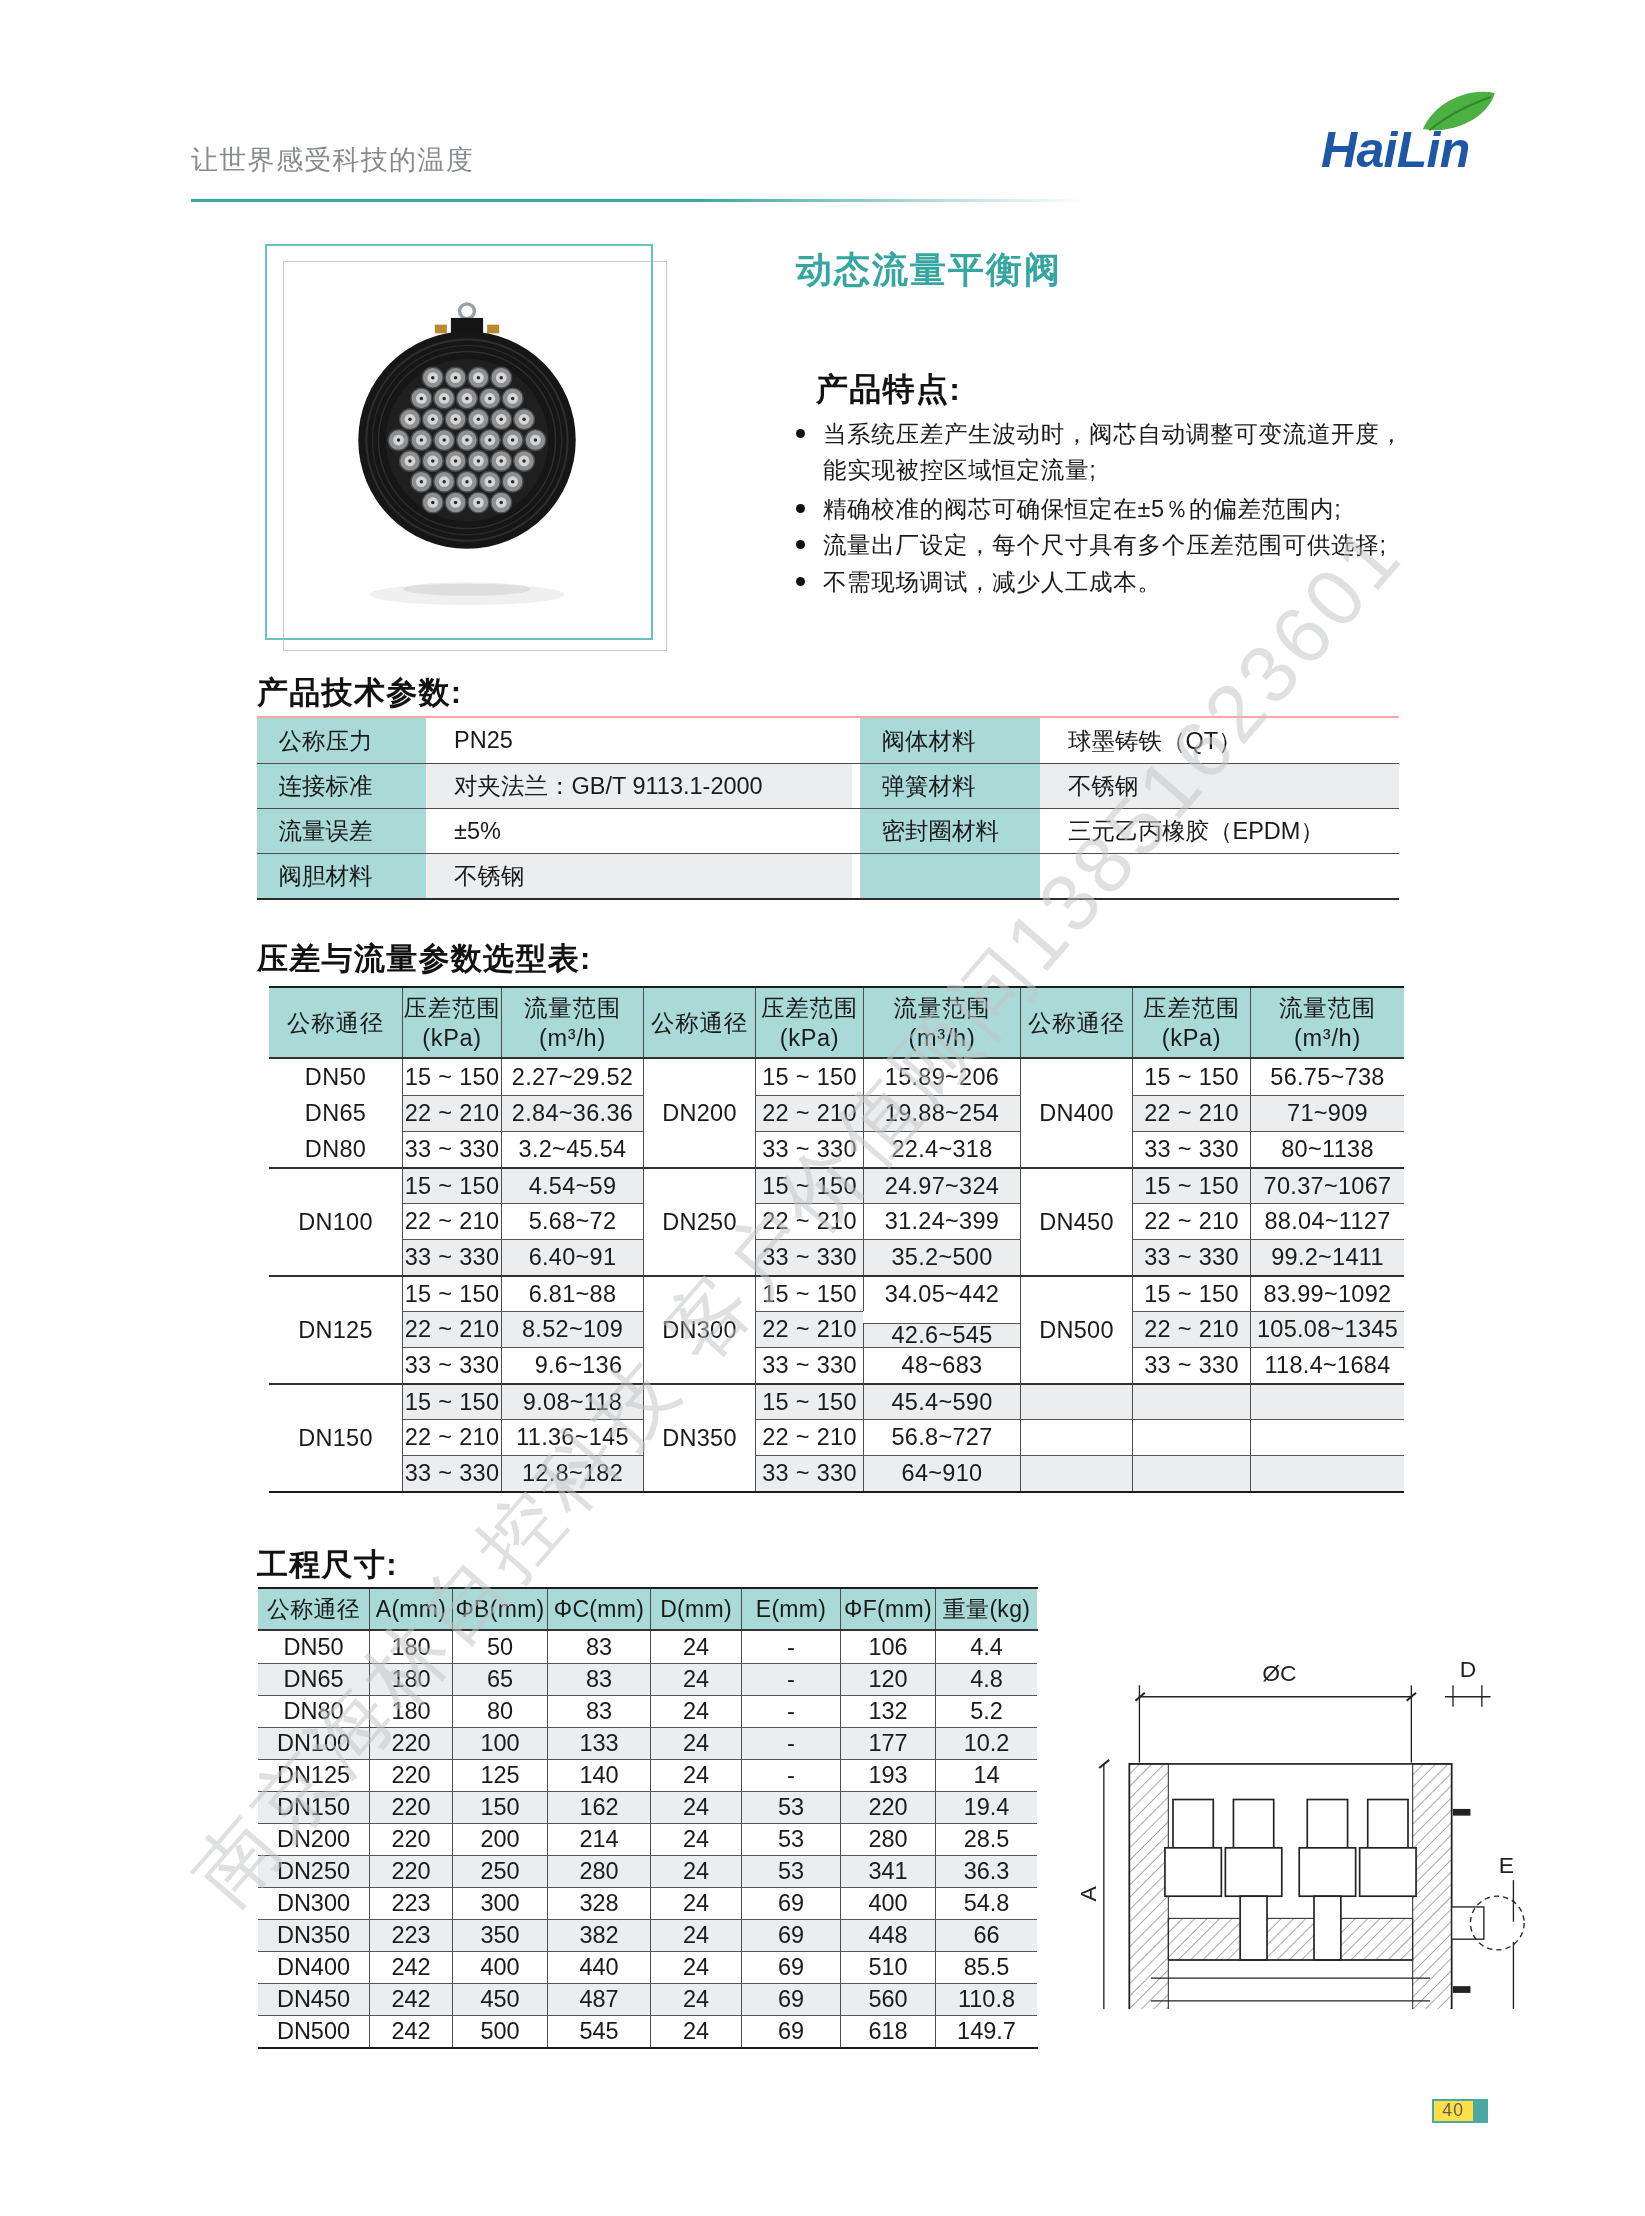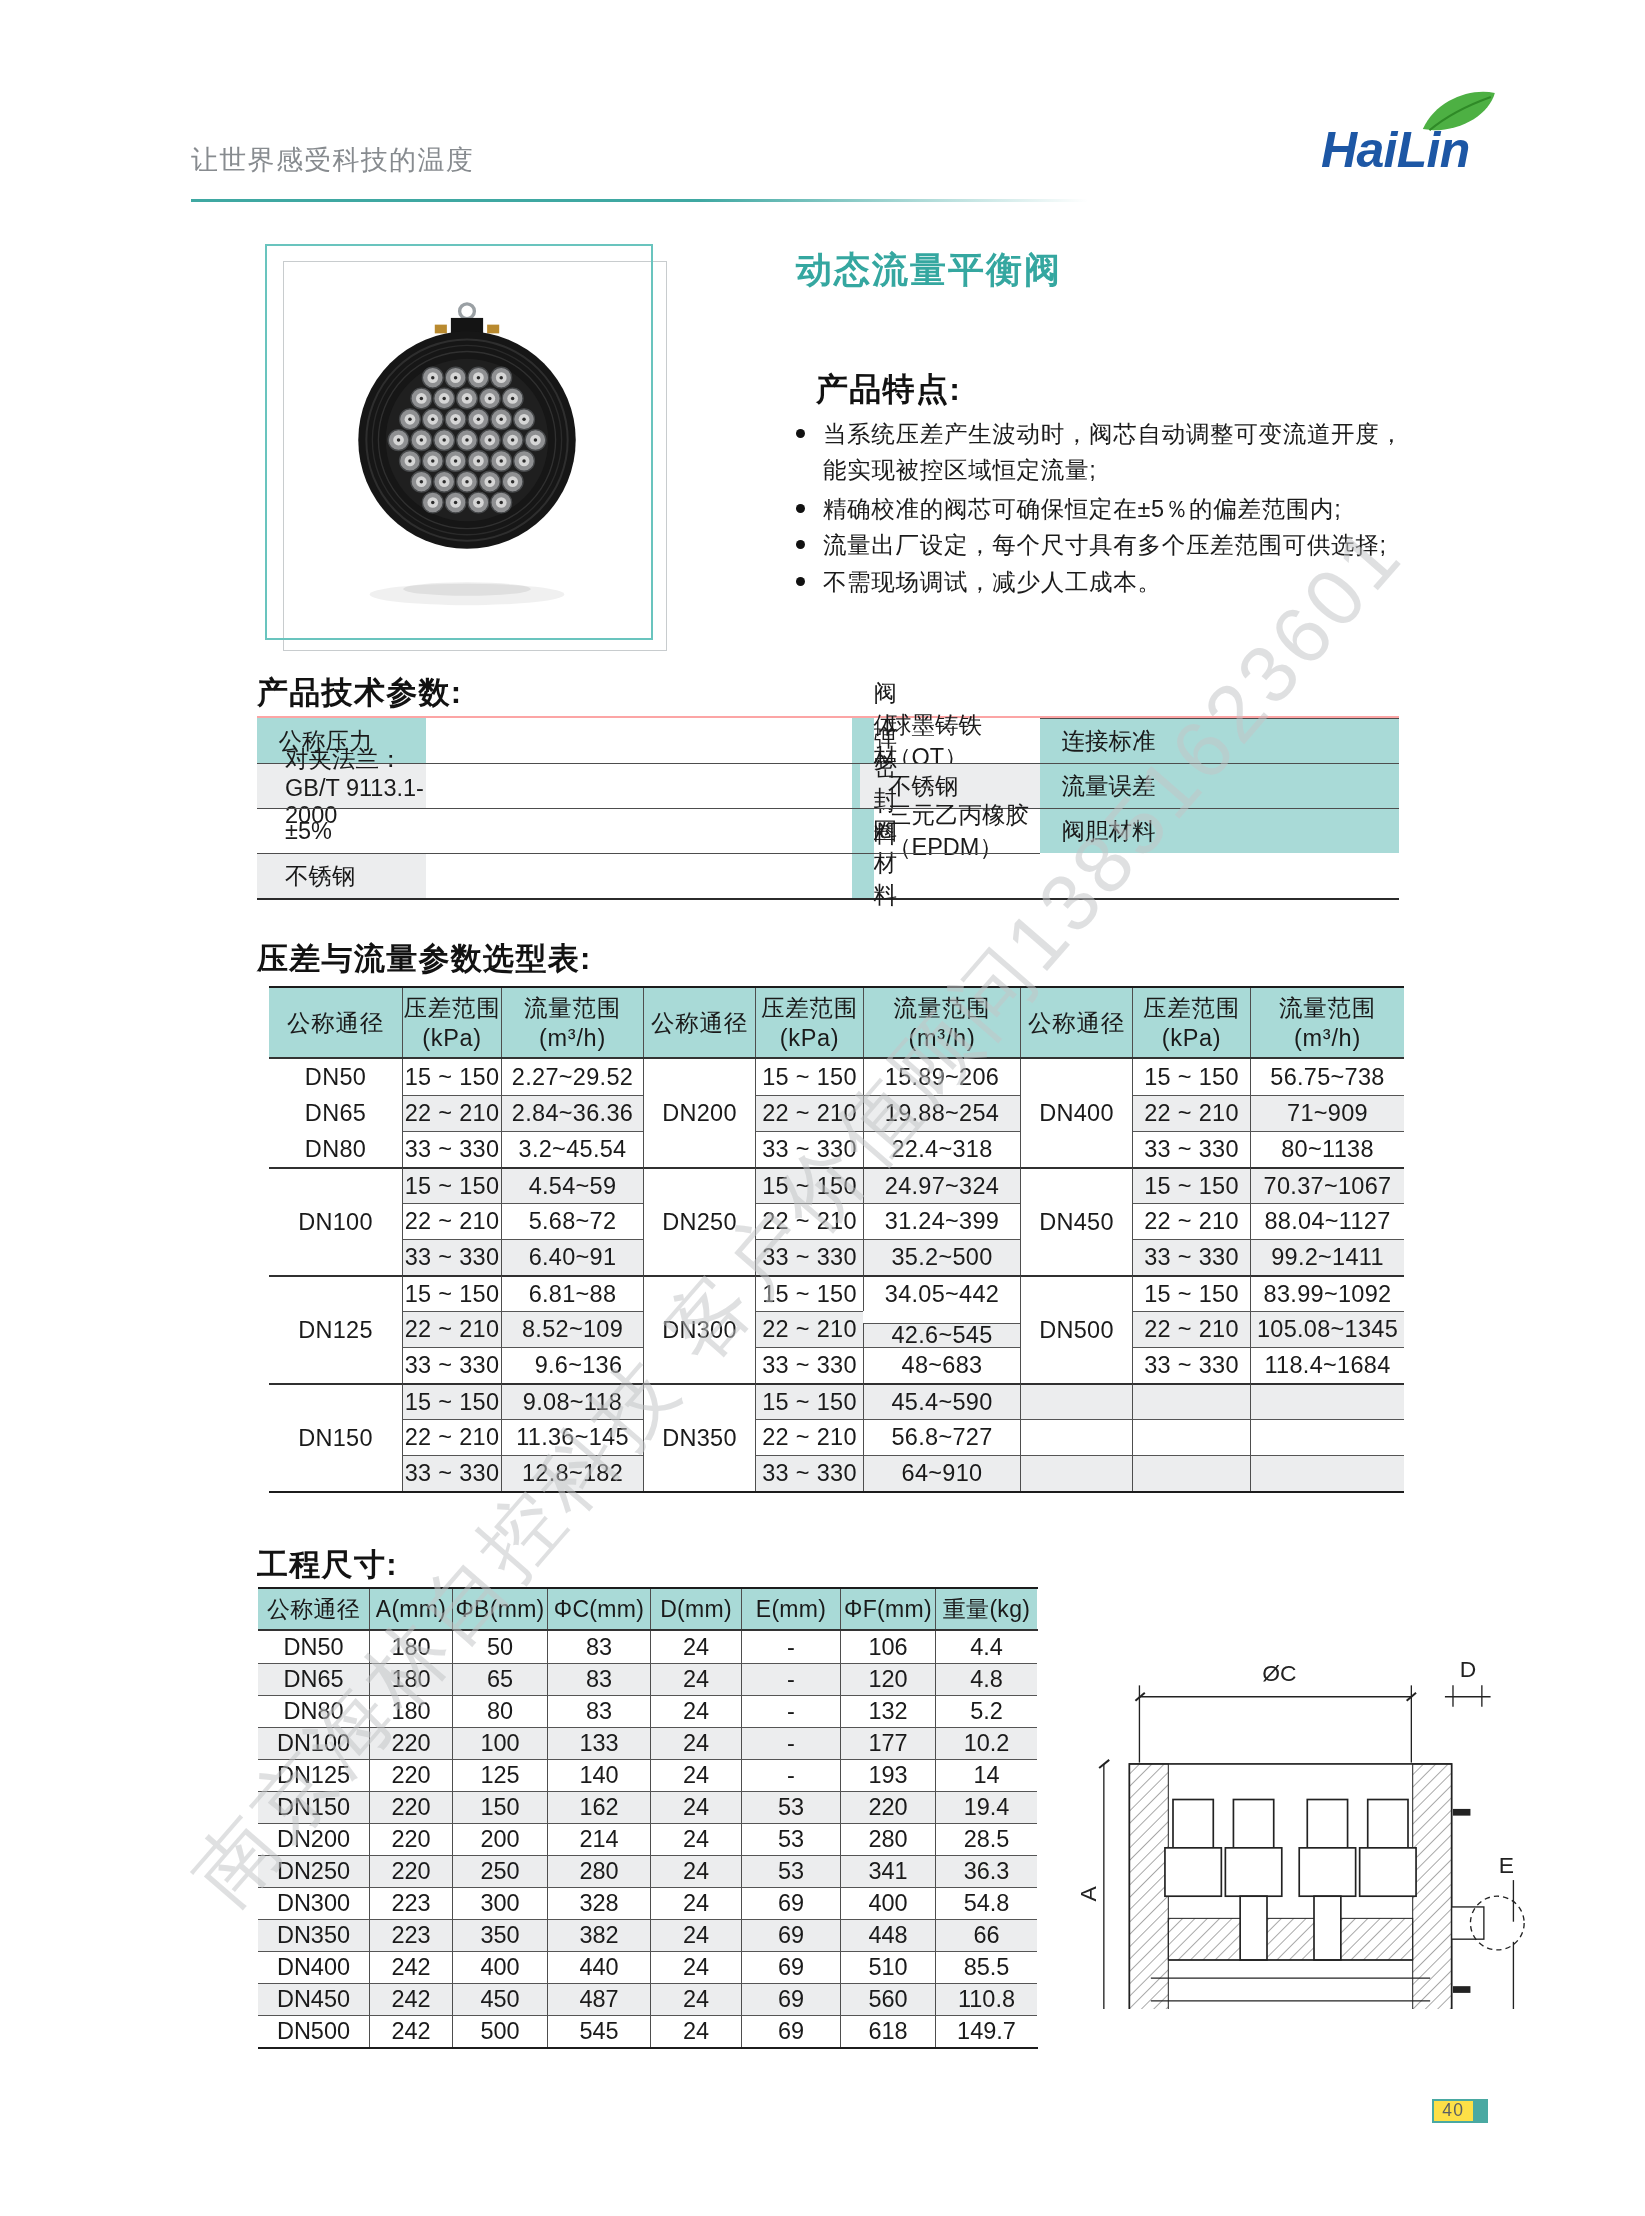--- a/index.html
+++ b/index.html
@@ -233,20 +233,21 @@
       <div class="feature-line" style="top: 418px;"><span class="dot"></span>当系统压差产生波动时，阀芯自动调整可变流道开度，</div>
       <div class="feature-line cont" style="top: 454px;">能实现被控区域恒定流量;</div>
       <div class="feature-line" style="top: 493px;"><span class="dot"></span>精确校准的阀芯可确保恒定在±5％的偏差范围内;</div>
       <div class="feature-line" style="top: 529px;"><span class="dot"></span>流量出厂设定，每个尺寸具有多个压差范围可供选择;</div>
       <div class="feature-line" style="top: 566px;"><span class="dot"></span>不需现场调试，减少人工成本。</div>
     </div>
 
   <div class="abs sec-heading" style="left:257px;top:672px">产品技术参数:</div>
   <div class="abs tech-table" id="techTable">
       <div class="cell lbl">公称压力</div>
+      <div class="cell val">PN25</div>
       <div class="cell"></div>
       <div class="cell lbl">阀体材料</div>
       <div class="cell val">球墨铸铁（QT）</div>
       <div class="cell lbl bt">连接标准</div>
       <div class="cell val alt bt">对夹法兰：GB/T 9113.1-2000</div>
       <div class="cell bt"></div>
       <div class="cell lbl bt">弹簧材料</div>
       <div class="cell val alt bt">不锈钢</div>
       <div class="cell lbl bt">流量误差</div>
       <div class="cell val bt">±5%</div>

